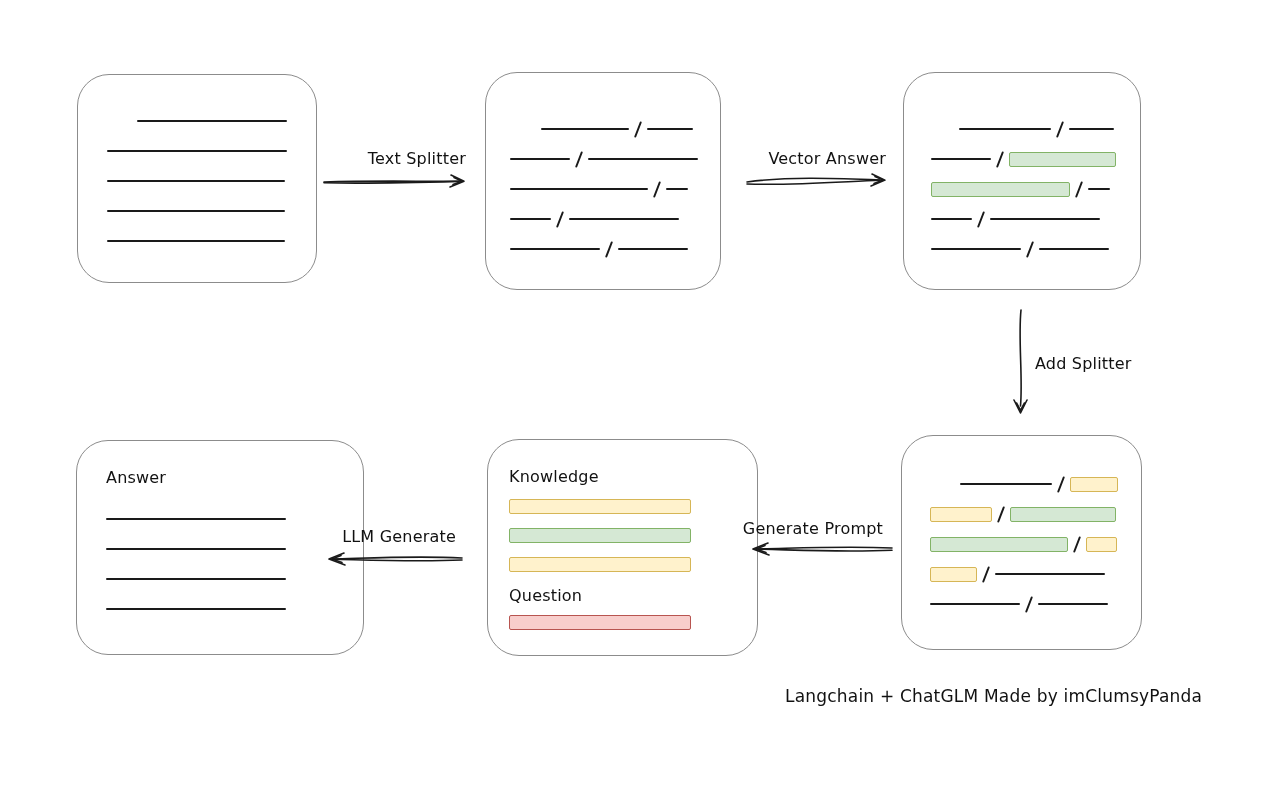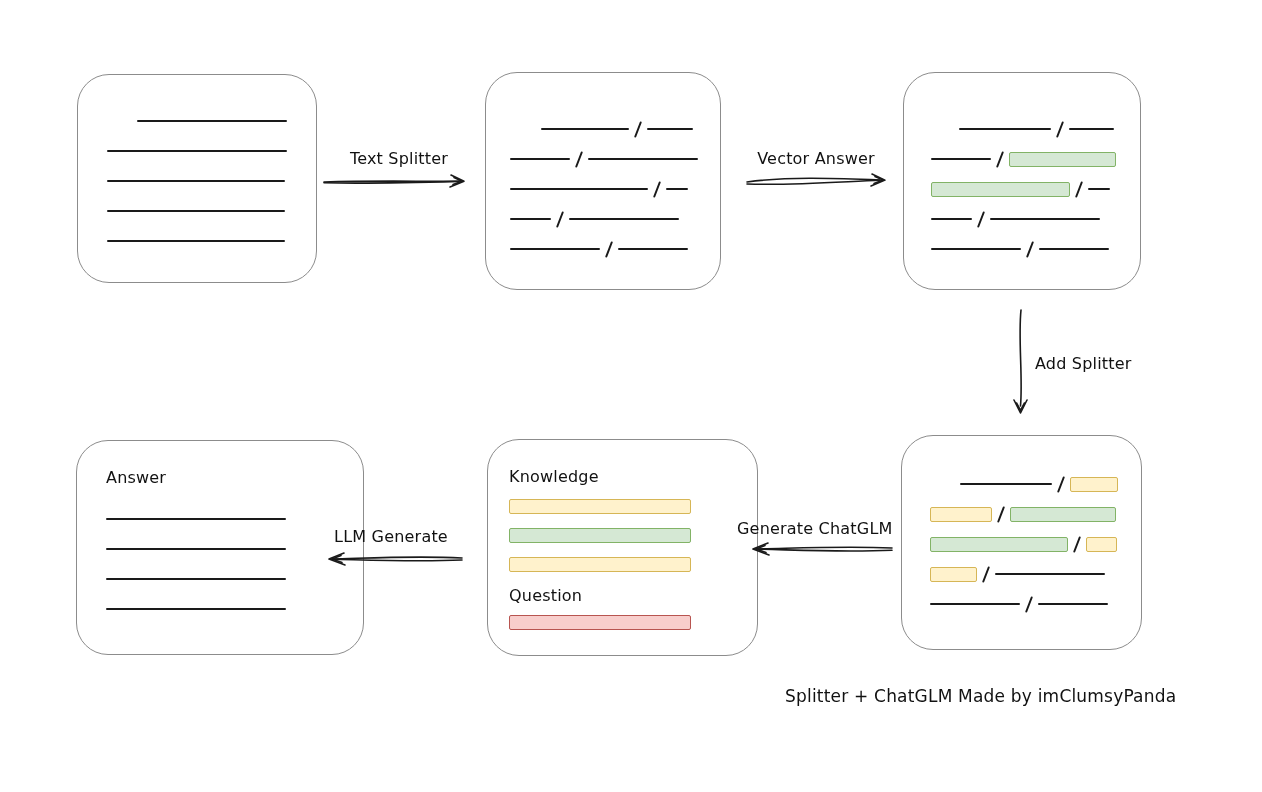--- a/index.html
+++ b/index.html
@@ -18,21 +18,21 @@
   .slash-mark {
     width:2px; height:17px; background:var(--ink, #1a1a1a);
     transform:rotate(21deg); margin:0 8px; flex:none; border-radius:1px;
   }
   .sp { flex:none; height:1px; }
   .chunk { height:15px; box-sizing:border-box; border-radius:2px; flex:none; }
   .chunk.green  { background:var(--green-fill, #d5e8d4); border:1.5px solid var(--green-border, #82b366); }
   .chunk.yellow { background:var(--yellow-fill,#fff2cc); border:1.5px solid var(--yellow-border,#d6b656); }
   .chunk.red    { background:var(--red-fill,  #f8cecc); border:1.5px solid var(--red-border,  #b85450); }
   .label { position:absolute; font-size:16px; white-space:nowrap; letter-spacing:0.2px; }
-  .label.centered { text-align:center; }
+  .label.centered { text-align:right; }
   .heading { font-size:16px; line-height:20px; letter-spacing:0.2px; }
   .arrow { position:absolute; }
   .arrow svg path, .arrow svg polyline {
     fill:none; stroke:var(--ink,#1a1a1a); stroke-width:1.6;
     stroke-linecap:round; stroke-linejoin:round;
   }
   .attribution { position:absolute; font-size:17px; white-space:nowrap; letter-spacing:0.2px; }
 </style>
 </head>
 <body>
@@ -192,21 +192,21 @@
           <div class="row">
             <div class="tline" style="width: 180px;"></div>
           </div>
         </div>
     </div>
   </div>
 
   <div class="label centered" style="left:332px; top:149px; width:134px;">Text Splitter</div>
   <div class="label centered" style="left:746px; top:149px; width:140px;">Vector Answer</div>
   <div class="label" style="left:1035px; top:354px;">Add Splitter</div>
-  <div class="label centered" style="left:737px; top:519px; width:146px;">Generate ChatGLM</div>
+  <div class="label centered" style="left:737px; top:519px; width:146px;">Generate Prompt</div>
   <div class="label centered" style="left:326px; top:527px; width:130px;">LLM Generate</div>
 
   <div class="arrow" style="left:323px; top:172px;">
     <svg width="146" height="18" viewBox="0 0 146 18">
       <path d="M1,10 C50,8.4 100,9.6 136,9.2"></path>
       <path d="M1,10.8 C50,11.8 100,10.4 136,9.4"></path>
       <polyline points="128,3 141,9.2 127,15"></polyline>
       <polyline points="131,5.5 139,9.2 130,12.6"></polyline>
     </svg>
   </div>
@@ -239,15 +239,15 @@
 
   <div class="arrow" style="left:318px; top:550px;">
     <svg width="146" height="18" viewBox="0 0 146 18">
       <path d="M144,8 C95,5.6 45,8.4 14,9"></path>
       <path d="M144,10 C95,12 45,9.8 14,9.2"></path>
       <polyline points="26,3 11,9.1 27,15"></polyline>
       <polyline points="23,5.5 14,9.1 24,12.6"></polyline>
     </svg>
   </div>
 
-  <div class="attribution" style="left:785px; top:686px;">Splitter + ChatGLM Made by imClumsyPanda</div>
+  <div class="attribution" style="left:785px; top:686px;">Langchain + ChatGLM Made by imClumsyPanda</div>
 
 </div>
 
 </body></html>

